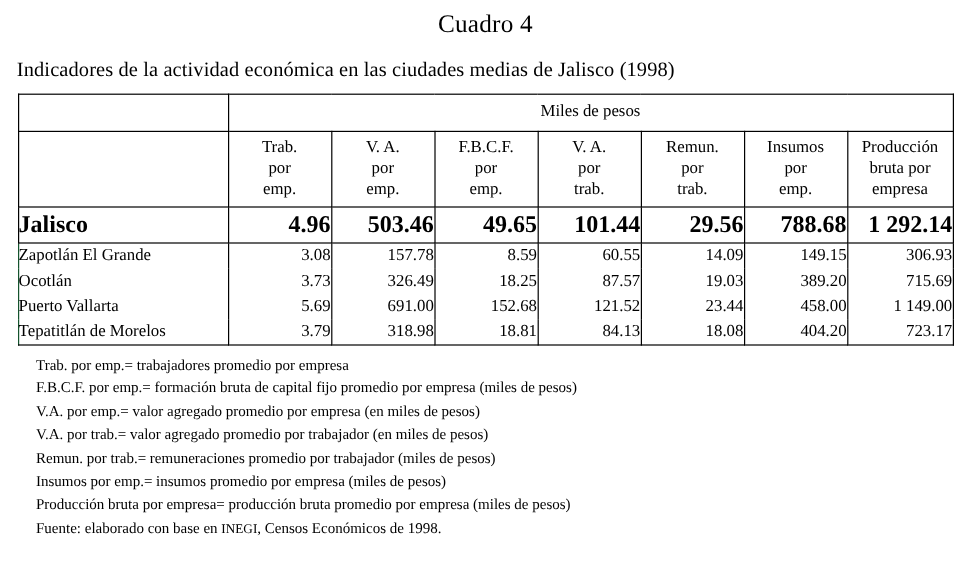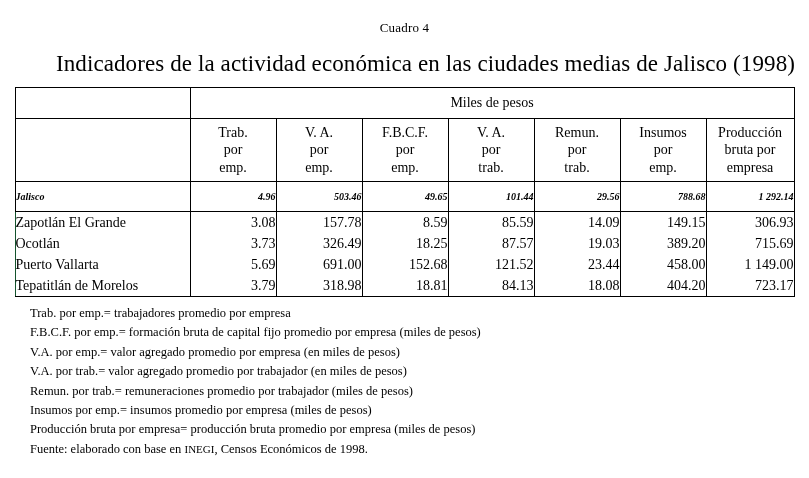--- a/index.html
+++ b/index.html
@@ -16,27 +16,27 @@
   }
   .page {
     position: relative;
     width: 809px;
     height: 478px;
     box-sizing: border-box;
     padding: 0 14px;
   }
   .doc-title {
     text-align: center;
-    font-size: 13px;
-    margin-top: 20px;
+    font-size: 21px;
+    margin-top: 8px;
     letter-spacing: 0.2px;
   }
   .doc-subtitle {
-    text-align: right;
-    font-size: 23px;
+    text-align: left;
+    font-size: 17px;
     margin-top: 15px;
     margin-bottom: 10px;
     letter-spacing: 0.1px;
   }
   table.main {
     border-collapse: collapse;
     width: 779px;
     margin: 0 auto;
     table-layout: fixed;
   }
@@ -69,22 +69,21 @@
     font-size: 15px;
   }
   .num {
     text-align: right;
     padding-right: 9px;
     font-size: 15px;
   }
   tr.total td {
     font-weight: bold;
     height: 29px;
-    font-size: 10px;
-    font-style: italic;
+    font-size: 20px;
   }
   tr.city td {
     height: 21px;
     border-left: 1px solid #14532d;
     border-right: 1px solid #000;
     border-top: none;
     border-bottom: none;
   }
   tr.city.first td {
     border-top: 1px solid #000;
@@ -176,21 +175,21 @@
         <td class="num">29.56</td>
         <td class="num">788.68</td>
         <td class="num">1 292.14</td>
       </tr>
 
       <tr class="city first">
         <td class="rowname">Zapotlán El Grande</td>
         <td class="num">3.08</td>
         <td class="num">157.78</td>
         <td class="num">8.59</td>
-        <td class="num">85.59</td>
+        <td class="num">60.55</td>
         <td class="num">14.09</td>
         <td class="num">149.15</td>
         <td class="num">306.93</td>
       </tr>
       <tr class="city">
         <td class="rowname">Ocotlán</td>
         <td class="num">3.73</td>
         <td class="num">326.49</td>
         <td class="num">18.25</td>
         <td class="num">87.57</td>

